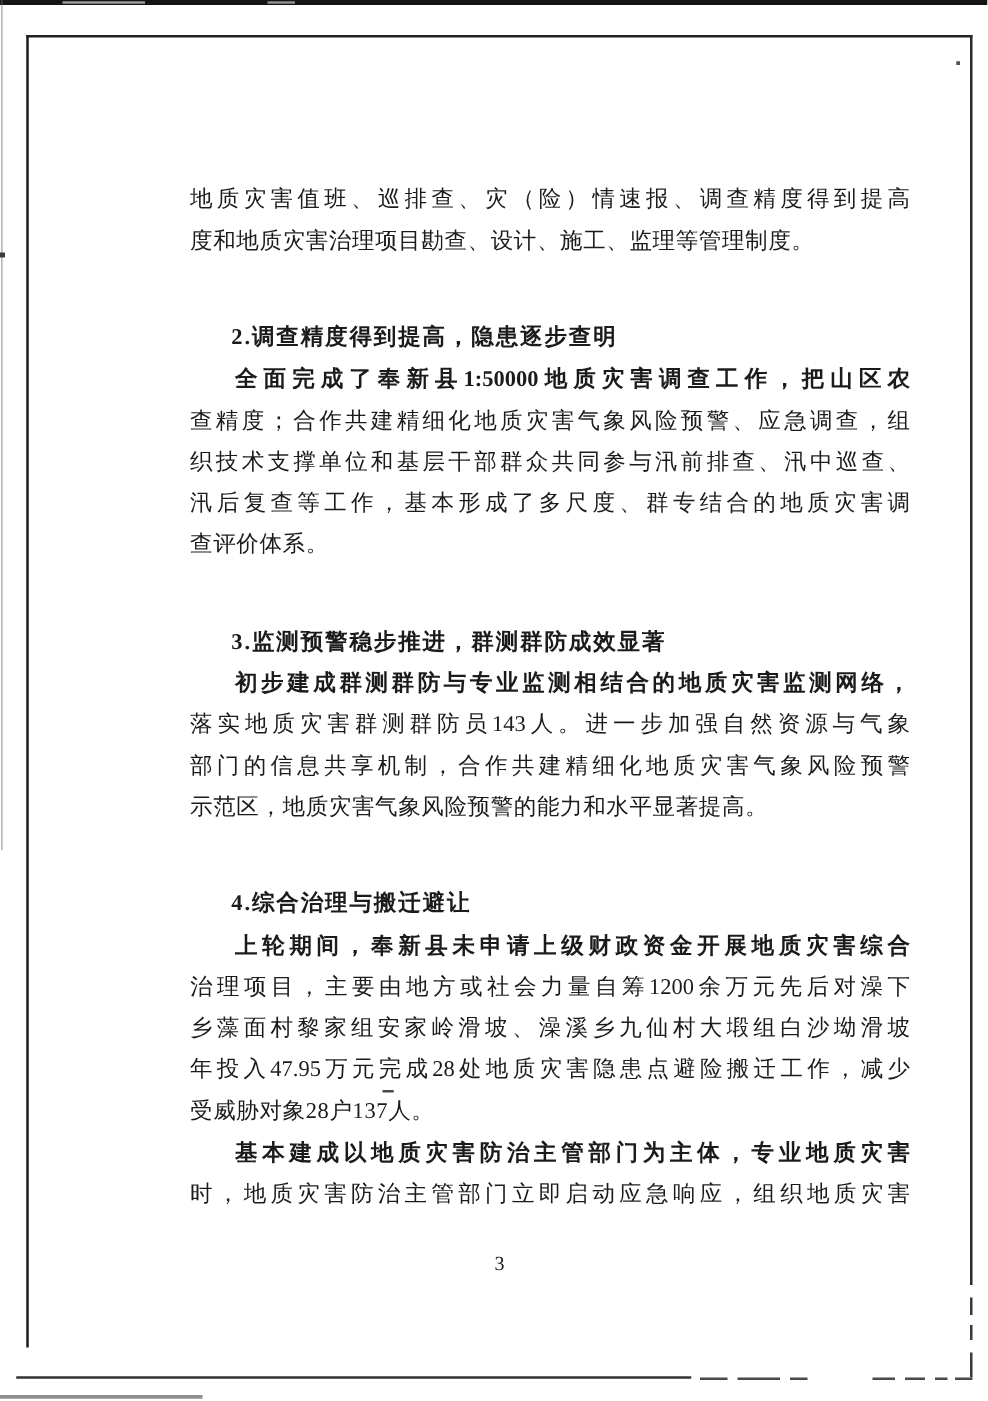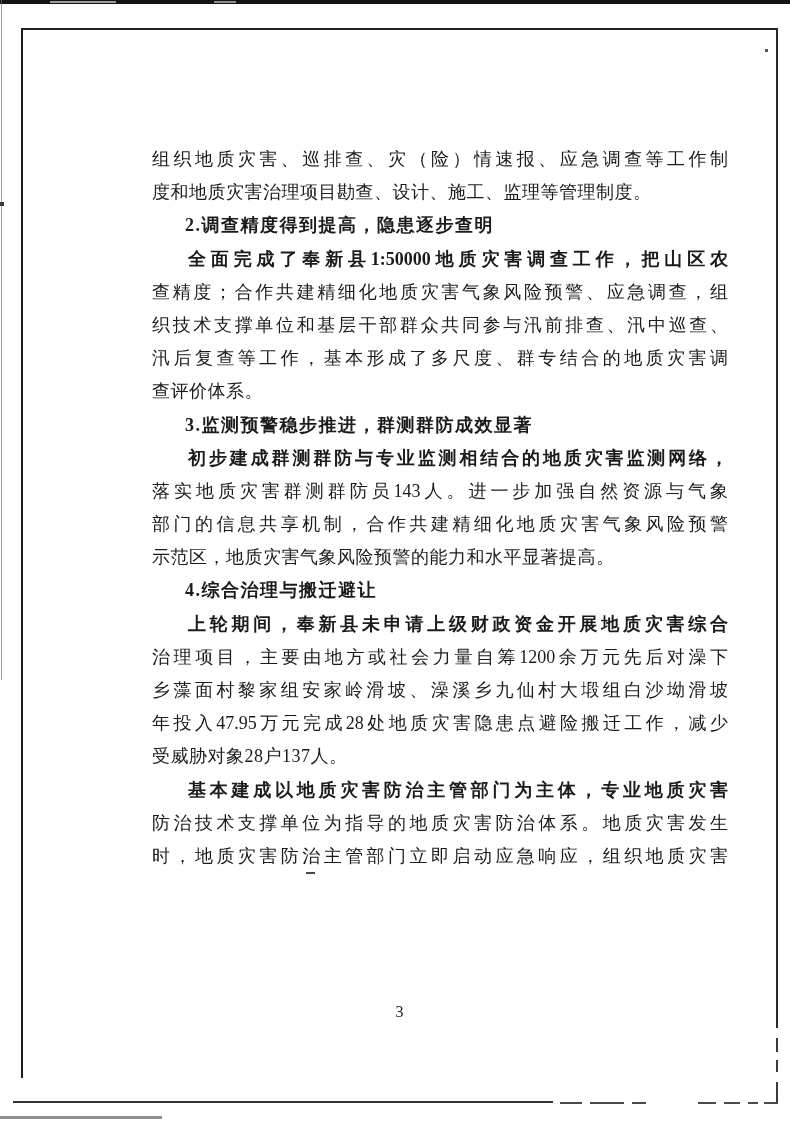--- a/index.html
+++ b/index.html
@@ -106,20 +106,21 @@
     text-align: right;
     text-align-last: left;
     letter-spacing: 0.5px;
   }
   .line.heading {
     font-weight: bold;
     text-align: left;
     text-align-last: left;
     text-indent: 33px;
     letter-spacing: 1.5px;
+    margin-top: 44px;
   }
   .line.indent {
     text-indent: 36px;
     font-weight: bold;
   }
 
   .page-number {
     position: absolute;
     left: 21px; top: 1003px;
     width: 757px;
@@ -151,37 +152,36 @@
 <div class="frame-bottom-solid"></div>
 <div class="frame-bottom-d1"></div>
 <div class="frame-bottom-d2"></div>
 <div class="frame-bottom-d3"></div>
 <div class="frame-bottom-d4"></div>
 <div class="frame-bottom-d5"></div>
 <div class="frame-bottom-d6"></div>
 <div class="frame-bottom-d7"></div>
 
 <div class="text-block">
-  <div class="line justified">组织地质灾害、巡排查、灾（险）情速报、应急调查等工作制</div>
+  <div class="line justified">地质灾害值班、巡排查、灾（险）情速报、调查精度得到提高</div>
   <div class="line para-end">度和地质灾害治理项目勘查、设计、施工、监理等管理制度。</div>
   <div class="line heading">2.调查精度得到提高，隐患逐步查明</div>
   <div class="line justified indent">全面完成了奉新县1:50000地质灾害调查工作，把山区农</div>
   <div class="line justified">查精度；合作共建精细化地质灾害气象风险预警、应急调查，组</div>
   <div class="line justified">织技术支撑单位和基层干部群众共同参与汛前排查、汛中巡查、</div>
   <div class="line justified">汛后复查等工作，基本形成了多尺度、群专结合的地质灾害调</div>
   <div class="line para-end">查评价体系。</div>
   <div class="line heading">3.监测预警稳步推进，群测群防成效显著</div>
   <div class="line justified indent">初步建成群测群防与专业监测相结合的地质灾害监测网络，</div>
   <div class="line justified">落实地质灾害群测群防员143人。进一步加强自然资源与气象</div>
   <div class="line justified">部门的信息共享机制，合作共建精细化地质灾害气象风险预警</div>
   <div class="line para-end">示范区，地质灾害气象风险预警的能力和水平显著提高。</div>
   <div class="line heading">4.综合治理与搬迁避让</div>
   <div class="line justified indent">上轮期间，奉新县未申请上级财政资金开展地质灾害综合</div>
   <div class="line justified">治理项目，主要由地方或社会力量自筹1200余万元先后对澡下</div>
   <div class="line justified">乡藻面村黎家组安家岭滑坡、澡溪乡九仙村大塅组白沙坳滑坡</div>
   <div class="line justified">年投入47.95万元完成28处地质灾害隐患点避险搬迁工作，减少</div>
   <div class="line para-end">受威胁对象28户137人。</div>
   <div class="line justified indent">基本建成以地质灾害防治主管部门为主体，专业地质灾害</div>
-  <div class="line justified">防治技术支撑单位为指导的地质灾害防治体系。地质灾害发生</div>
   <div class="line justified">时，地质灾害防治主管部门立即启动应急响应，组织地质灾害</div>
 </div>
 
 <div class="page-number">3</div>
 
 </body></html>

